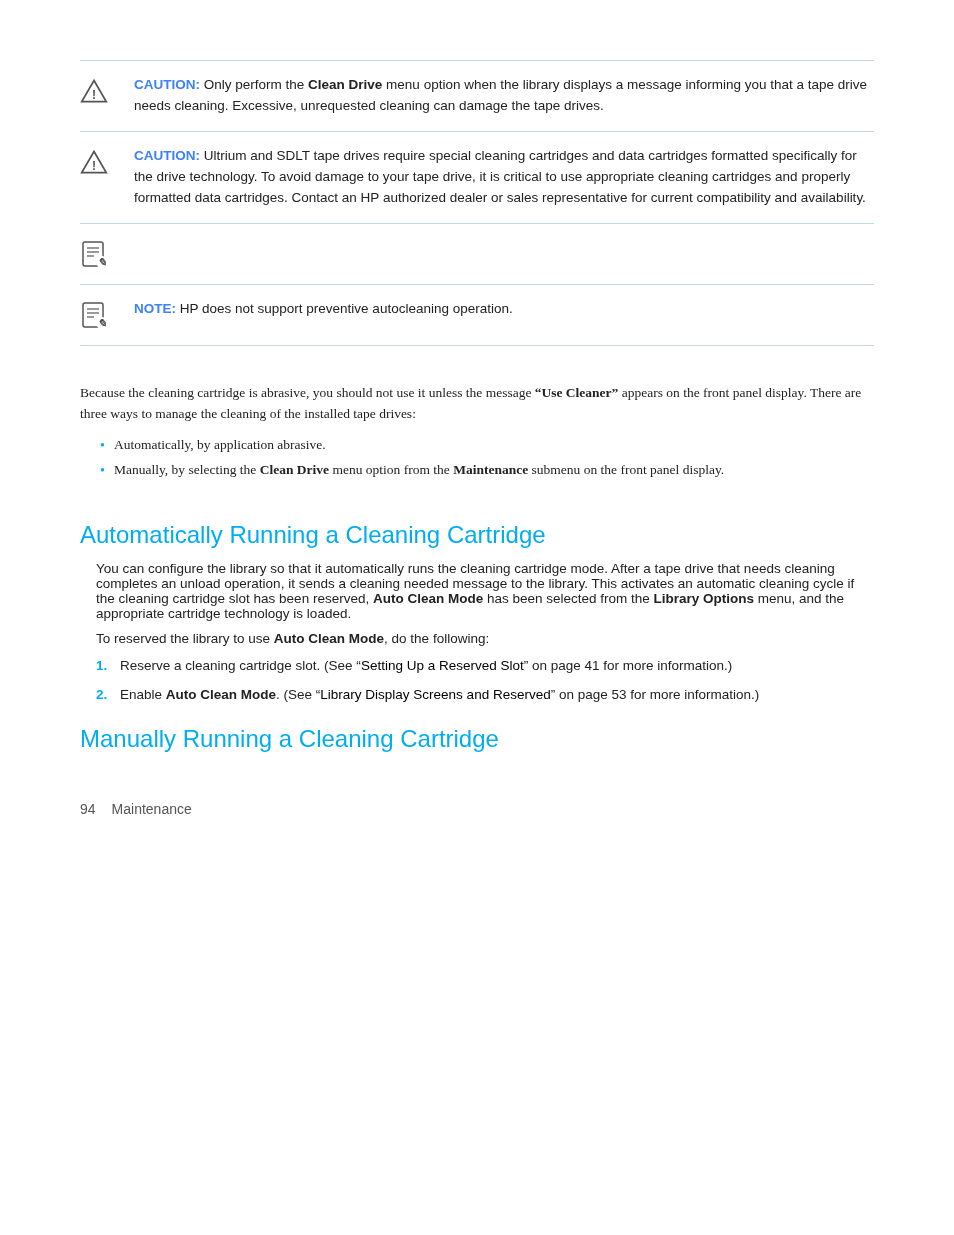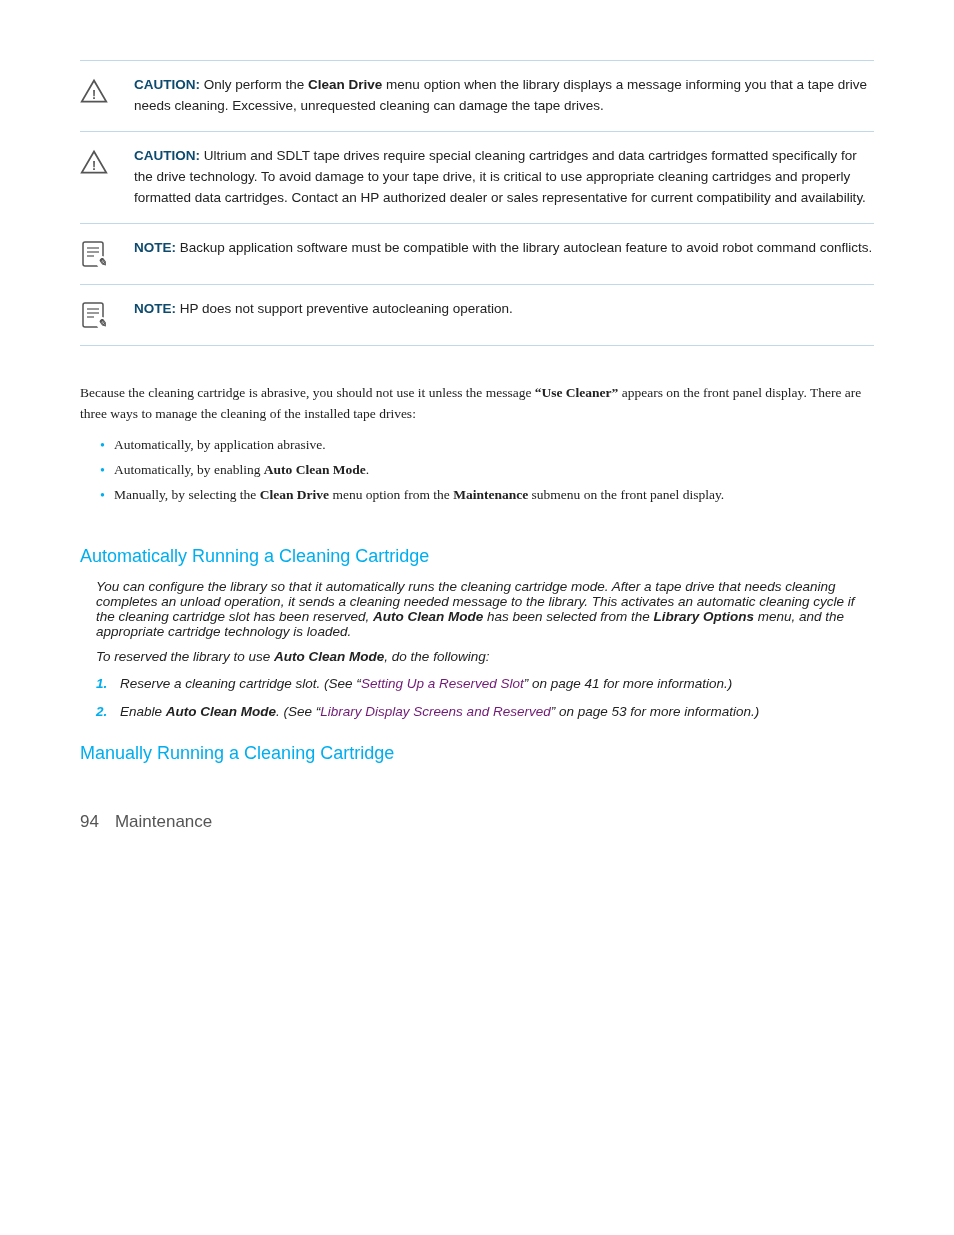--- a/index.html
+++ b/index.html
@@ -33,21 +33,21 @@
       margin-right: 10px;
       display: flex;
       align-items: flex-start;
       padding-top: 2px;
     }
     .notice-text {
       flex: 1;
       line-height: 1.55;
     }
     .notice-label {
-      color: #0c4a6e;
+      color: #3b82f6;
       font-weight: bold;
     }
 
     
     .triangle-icon {
       width: 28px;
       height: 28px;
     }
 
     
@@ -79,21 +79,21 @@
       content: "•";
       color: #00aeef;
       position: absolute;
       left: 0;
       font-size: 14px;
     }
 
     
     .section-heading {
       color: #00aeef;
-      font-size: 18px;
+      font-size: 24px;
       font-weight: normal;
       margin: 20px 0 12px 0;
     }
 
     
     .ordered-list {
       margin: 10px 0 10px 0;
       list-style: none;
       counter-reset: ol-counter;
     }
@@ -107,50 +107,49 @@
     .ordered-list li::before {
       content: counter(ol-counter) ".";
       color: #00aeef;
       font-weight: bold;
       position: absolute;
       left: 0;
     }
 
     
     a {
-      color: #701a75;
+      color: #000000;
       text-decoration: none;
     }
 
     
     b, strong {
       font-weight: bold;
     }
 
     
     .page-footer {
       margin-top: 40px;
       padding-top: 8px;
       color: #555;
-      font-size: 17px;
+      font-size: 14px;
       display: flex;
       align-items: center;
       gap: 16px;
     }
     .page-number {
       font-weight: normal;
     }
     .footer-label {
       color: #555;
     }
 
     
     .section-body {
       padding-left: 16px;
-      font-style: italic;
     }
 
     .gap-block {
       margin-top: 18px;
     }
   </style>
 </head>
 <body>
 
 <div class="page">
@@ -184,23 +183,20 @@
     <div class="notice-icon">
       <svg class="note-icon-svg" viewBox="0 0 30 30" xmlns="http://www.w3.org/2000/svg">
         <rect x="3" y="2" width="20" height="24" rx="2" fill="none" stroke="#555" stroke-width="1.5"></rect>
         <line x1="7" y1="8" x2="19" y2="8" stroke="#555" stroke-width="1.2"></line>
         <line x1="7" y1="12" x2="19" y2="12" stroke="#555" stroke-width="1.2"></line>
         <line x1="7" y1="16" x2="14" y2="16" stroke="#555" stroke-width="1.2"></line>
         <circle cx="22" cy="22" r="6" fill="white" stroke="none"></circle>
         <text x="22" y="26" text-anchor="middle" font-size="11" font-style="italic" fill="#555" font-weight="bold">✎</text>
       </svg>
     </div>
-    <div class="notice-text">
-      <span class="notice-label">NOTE:</span><span> Backup application software must be compatible with the library autoclean feature to avoid robot command conflicts.</span>
-    </div>
   </div>
 
   <div class="notice-block">
     <div class="notice-icon">
       <svg class="note-icon-svg" viewBox="0 0 30 30" xmlns="http://www.w3.org/2000/svg">
         <rect x="3" y="2" width="20" height="24" rx="2" fill="none" stroke="#555" stroke-width="1.5"></rect>
         <line x1="7" y1="8" x2="19" y2="8" stroke="#555" stroke-width="1.2"></line>
         <line x1="7" y1="12" x2="19" y2="12" stroke="#555" stroke-width="1.2"></line>
         <line x1="7" y1="16" x2="14" y2="16" stroke="#555" stroke-width="1.2"></line>
         <circle cx="22" cy="22" r="6" fill="white" stroke="none"></circle>
@@ -215,23 +211,20 @@
   <div class="body-content gap-block">
     <p>
       <span>Because the cleaning cartridge is abrasive, you should not use it unless the message </span><strong>“Use Cleaner”</strong><span> appears on the front panel display. There are three ways to manage the cleaning of the installed tape drives:</span>
     </p>
 
     <ul class="bullet-list">
       <li>
         <span>Automatically, by application abrasive.</span>
       </li>
       <li>
-        <span>Automatically, by enabling <strong>Auto Clean Mode</strong>.</span>
-      </li>
-      <li>
         <span>Manually, by selecting the <strong>Clean Drive</strong> menu option from the <strong>Maintenance</strong> submenu on the front panel display.</span>
       </li>
     </ul>
   </div>
 
   <h2 class="section-heading">Automatically Running a Cleaning Cartridge</h2>
 
   <div class="section-body">
     <p>
       <span>You can configure the library so that it automatically runs the cleaning cartridge mode. After a tape drive that needs cleaning completes an unload operation, it sends a cleaning needed message to the library. This activates an automatic cleaning cycle if the cleaning cartridge slot has been reserved, </span><strong>Auto Clean Mode</strong><span> has been selected from the </span><strong>Library Options</strong><span> menu, and the appropriate cartridge technology is loaded.</span>

